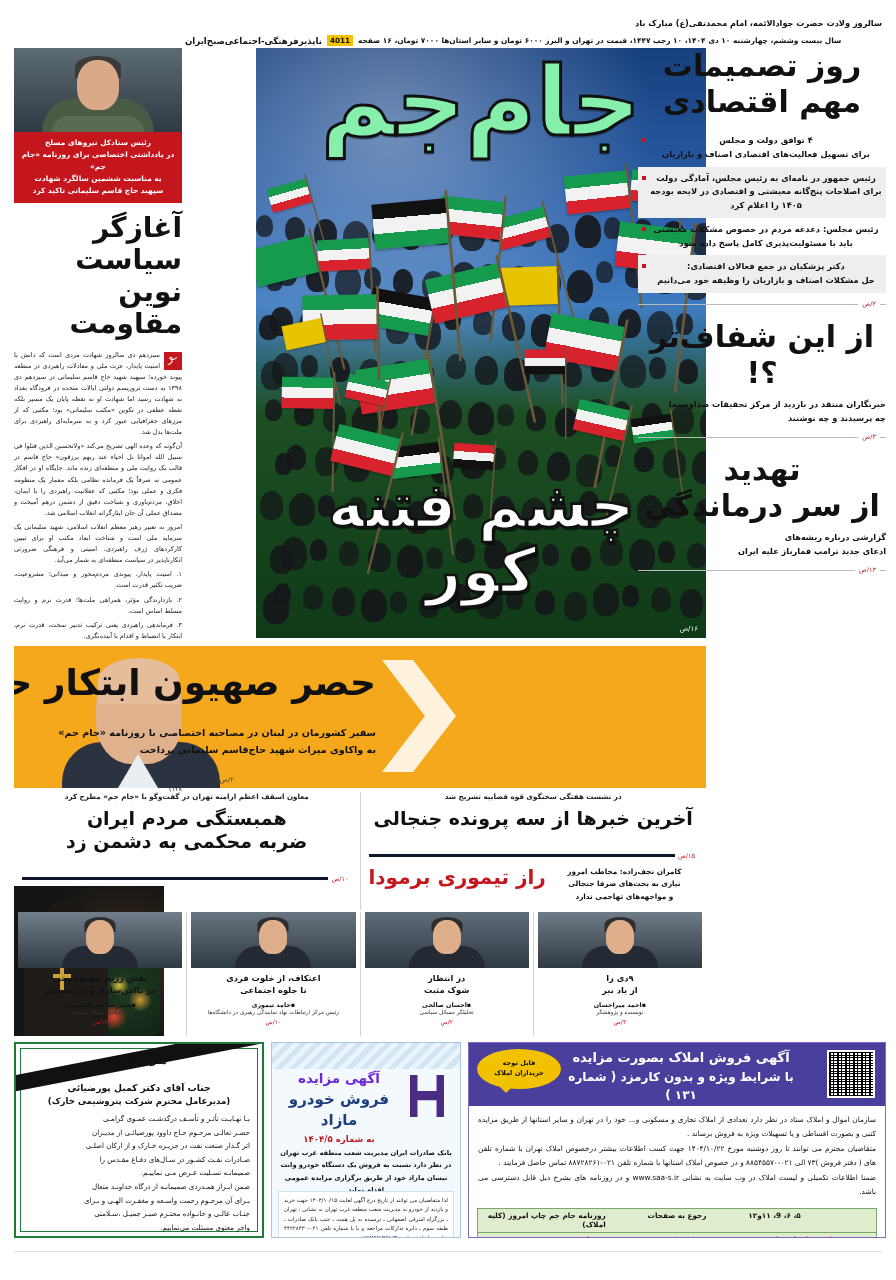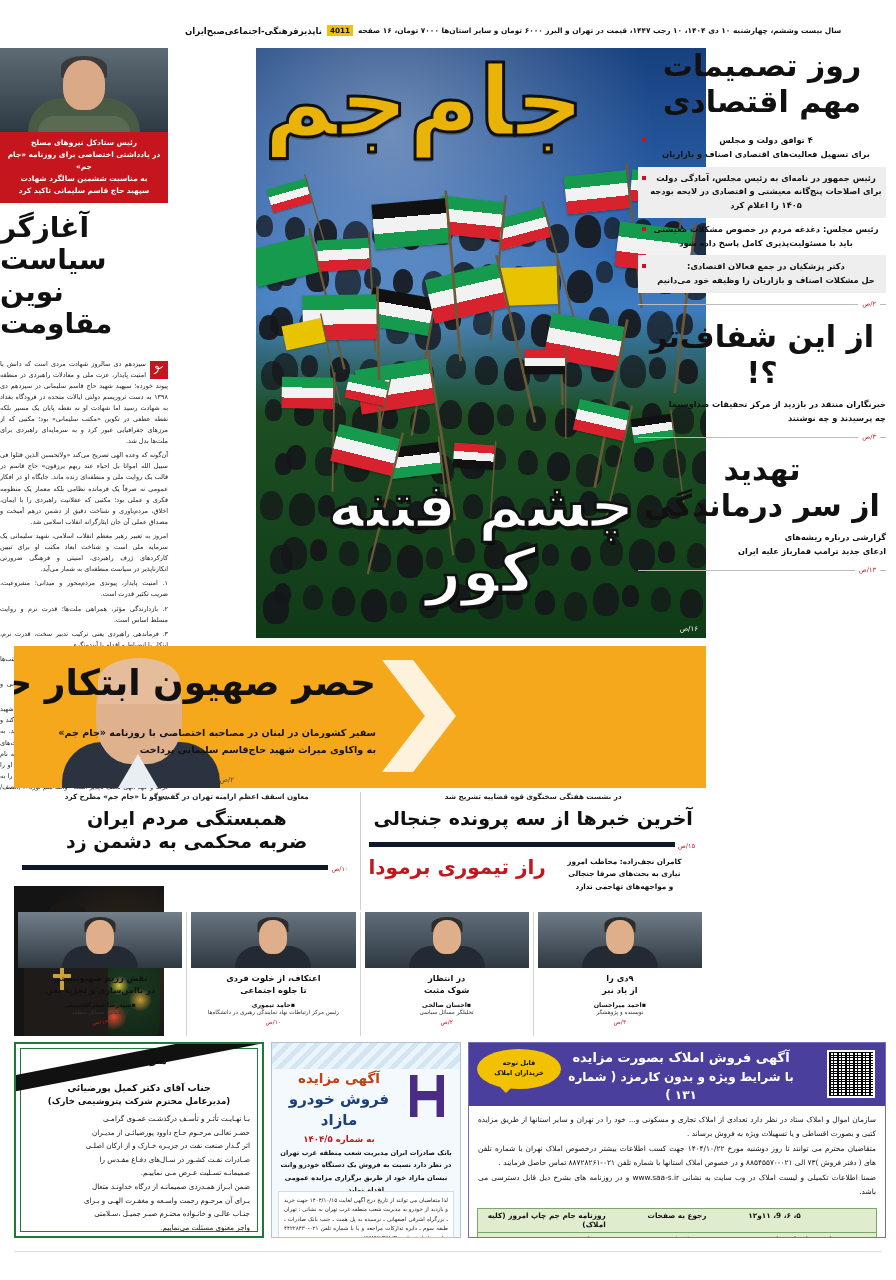--- a/index.html
+++ b/index.html
@@ -35,51 +35,51 @@
   .flag.ir { background: linear-gradient(#169b4e 0 33%, #f2f2f2 33% 66%, #d8222d 66% 100%); }
   .flag.ps { background: linear-gradient(#111 0 33%, #f2f2f2 33% 66%, #169b4e 66% 100%); }
   .flag.ye { background: linear-gradient(#d8222d 0 33%, #f2f2f2 33% 66%, #111 66% 100%); }
   .flag.hz { background: #e8c400; }
   .flag.gr { background: #169b4e; }
   .flag .pole { position: absolute; right: -2px; top: -6px; width: 2px; height: 130px; background: #6b5a3a; }
 
   .masthead { position: absolute; top: 6px; right: 8px; left: 8px; height: 96px; z-index: 6; }
   .masthead .jj {
     font-family: "DejaVu Sans", sans-serif; font-weight: bold;
-    font-size: 96px; line-height: 96px; color: #eab308; text-align: left;
+    font-size: 96px; line-height: 96px; color: #86efac; text-align: center;
     -webkit-text-stroke: 3px #111; letter-spacing: 2px; direction: rtl;
     text-shadow: 0 3px 0 rgba(0,0,0,.25);
   }
   .hero-head { position: absolute; right: 6px; left: 6px; bottom: 34px; z-index: 7; text-align: center; }
   .hero-head .t {
     font-size: 62px; font-weight: bold; color: #fff; line-height: 1.06; direction: rtl;
     -webkit-text-stroke: 2.6px #111;
     text-shadow: 2px 3px 0 rgba(0,0,0,.55);
   }
   .hero-head .s {
     margin-top: 7px; font-size: 13.5px; font-weight: bold; color: #fff; direction: rtl;
     text-shadow: 0 1px 3px rgba(0,0,0,.95), 0 0 2px #000;
   }
   .hero-pg { position: absolute; right: 8px; bottom: 5px; z-index: 7; font-size: 7px; color: #fff; }
 
   
-  .leftcol { position: absolute; top: 48px; left: 0; width: 168px; }
+  .leftcol { position: absolute; top: 48px; left: 14px; width: 168px; }
   .port { width: 100%; height: 84px; background: linear-gradient(#5d6b74, #2e3a43); position: relative; overflow: hidden; }
   .port .face { position: absolute; left: 50%; top: 12px; transform: translateX(-50%);
                 width: 42px; height: 50px; border-radius: 46% 46% 42% 42%; background: #d9a988; }
   .port .hair { position: absolute; left: 50%; top: 8px; transform: translateX(-50%);
                 width: 46px; height: 22px; border-radius: 50% 50% 0 0; background: #3a3a3a; }
   .port .body { position: absolute; left: 50%; bottom: 0; transform: translateX(-50%);
                 width: 112px; height: 34px; background: #4a5b45; border-radius: 34px 34px 0 0; }
   .port .shoul { position: absolute; left: 50%; bottom: 0; transform: translateX(-50%);
                  width: 92px; height: 16px; background: #5b6b53; border-radius: 20px 20px 0 0; }
 
   .redbox { background: #c4161c; color: #fff; padding: 5px 6px 6px; text-align: center; }
   .redbox p { font-size: 7.4px; font-weight: bold; line-height: 1.62; }
-  .lead-title { text-align: left; margin: 9px 0 19px; }
+  .lead-title { text-align: right; margin: 9px 0 10px; }
   .lead-title span { display: block; font-size: 28px; font-weight: bold; color: #111; line-height: 1.14; }
   .lc-body { font-size: 6.45px; line-height: 1.72; text-align: justify; color: #1a1a1a; position: relative; }
   .lc-body .cap { float: right; width: 18px; height: 18px; margin: 2px 0 2px 4px; }
   .lc-body p { margin-bottom: 3px; }
   .lc-body .num { display: block; margin-top: 2px; }
 
   
   .rightcol { position: absolute; top: 48px; right: 10px; width: 248px; }
   .r-head { text-align: center; font-weight: bold; color: #111; direction: rtl; }
   .r-head .l { display: block; font-size: 30px; line-height: 1.2; }
@@ -116,21 +116,21 @@
   .banner .b-sub p { font-size: 9.6px; font-weight: bold; color: #111; line-height: 1.8; }
   .banner .b-pg { position: absolute; right: 472px; bottom: 4px; font-size: 7px; color: #444; }
 
   
   .midrow { position: absolute; top: 792px; right: 190px; left: 14px; height: 118px; display: flex; }
   .mid-col { flex: 1; padding: 0 8px; position: relative; }
   .mid-col + .mid-col { border-right: 1px solid #cfcfcf; }
   .mid-kick { font-size: 7.2px; font-weight: bold; color: #222; text-align: center; direction: rtl; }
   .mid-title { margin-top: 6px; text-align: center; direction: rtl; }
   .mid-title span { display: block; font-size: 19px; font-weight: bold; color: #111; line-height: 1.2; }
-  .mid-hr { border-top: 5px solid #0f172a; margin-top: 12px; position: relative; }
+  .mid-hr { border-top: 3px solid #0f172a; margin-top: 24px; position: relative; }
   .mid-pg { position: absolute; top: -5px; right: 0; background: #fff; padding: 0 3px;
             font-size: 6.5px; color: #c4161c; }
   .mid-b { display: flex; flex-direction: row-reverse; gap: 5px; margin-top: 9px; align-items: flex-start; }
   .mid-b .red { font-size: 20px; font-weight: bold; color: #c4161c; direction: rtl; white-space: nowrap; line-height: 1.15; }
   .mid-b .txt { flex: 1; text-align: center; direction: rtl; }
   .mid-b .txt p { font-size: 7.3px; font-weight: bold; line-height: 1.7; color: #111; }
 
   
   .strip { position: absolute; top: 912px; right: 190px; left: 14px; height: 124px; display: flex; }
   .pcell { flex: 1; display: flex; flex-direction: column; align-items: center; padding: 0 4px; position: relative; }
@@ -199,21 +199,21 @@
   .ap-td.c { text-align: center; } .ap-td.l { text-align: left; }
   .ap-td.red { color: #c4161c; }
 
   .ad-blue { flex: 0 0 190px; border: 1px solid #a9c6dd; background: #f3f9fd; position: relative; overflow: hidden; }
   .ab-orn { position: absolute; top: 0; right: 0; left: 0; height: 26px;
             background: repeating-linear-gradient(135deg, #cfe3f2 0 5px, #eaf4fb 5px 10px); opacity: .9; }
   .ab-logo { position: absolute; right: 10px; top: 28px; width: 46px; height: 50px; }
   .ab-logo .h { position: absolute; inset: 4px 6px; background: #4b2c83;
                 clip-path: polygon(0 0, 22% 0, 22% 38%, 78% 38%, 78% 0, 100% 0, 100% 100%, 78% 100%, 78% 60%, 22% 60%, 22% 100%, 0 100%); }
   .ab-t { position: absolute; right: 62px; left: 8px; top: 26px; text-align: center; direction: rtl; }
-  .ab-t .t1 { font-size: 13.5px; font-weight: bold; color: #c2410c; line-height: 1.45; }
+  .ab-t .t1 { font-size: 13.5px; font-weight: bold; color: #6d28d9; line-height: 1.45; }
   .ab-t .t2 { font-size: 15px; font-weight: bold; color: #1b3f7a; line-height: 1.4; }
   .ab-t .t3 { font-size: 8.6px; font-weight: bold; color: #c4161c; margin-top: 3px; }
   .ab-body { position: absolute; top: 104px; right: 7px; left: 7px; direction: rtl; text-align: center; }
   .ab-body p { font-size: 6.7px; font-weight: bold; line-height: 1.85; color: #111; }
   .ab-note { position: absolute; top: 148px; right: 6px; left: 6px; background: #fff;
              border: 1px solid #cfe0ec; padding: 4px 5px; direction: rtl; }
   .ab-note p { font-size: 5.5px; line-height: 1.72; color: #222; text-align: justify; }
 
   .ad-obit { flex: 1; border: 2px solid #1f7a3a; background: #fff; position: relative; overflow: hidden; padding: 4px; }
   .ob-in { border: 1px solid #1f7a3a; height: 100%; position: relative; padding: 6px 7px; }
@@ -227,20 +227,21 @@
   .ob-body p { font-size: 7.1px; line-height: 1.92; color: #111; letter-spacing: .6px; }
 
   .footline { position: absolute; bottom: 28px; right: 14px; left: 14px; height: 1px; background: #ddd; }
 </style>
 </head>
 <body>
 
 <div class="page">
 
   <div class="topbar">
+    <div class="tb-line1">سالروز ولادت حضرت جوادالائمه، امام محمدتقی(ع) مبارک باد</div>
     <div class="tb-line2">
       <span class="tb-kicker">ناپذیر‌فرهنگی-اجتماعی‌صبح‌ایران</span>
       <span class="tb-issue">4011</span>
       <span class="tb-meta">سال بیست وششم، چهارشنبه ۱۰ دی ۱۴۰۴، ۱۰ رجب ۱۴۴۷، قیمت در تهران و البرز ۶۰۰۰ تومان و سایر استان‌ها ۷۰۰۰ تومان، ۱۶ صفحه</span>
     </div>
   </div>
 
   <div class="hero">
     <div class="hero-sky"></div>
 

